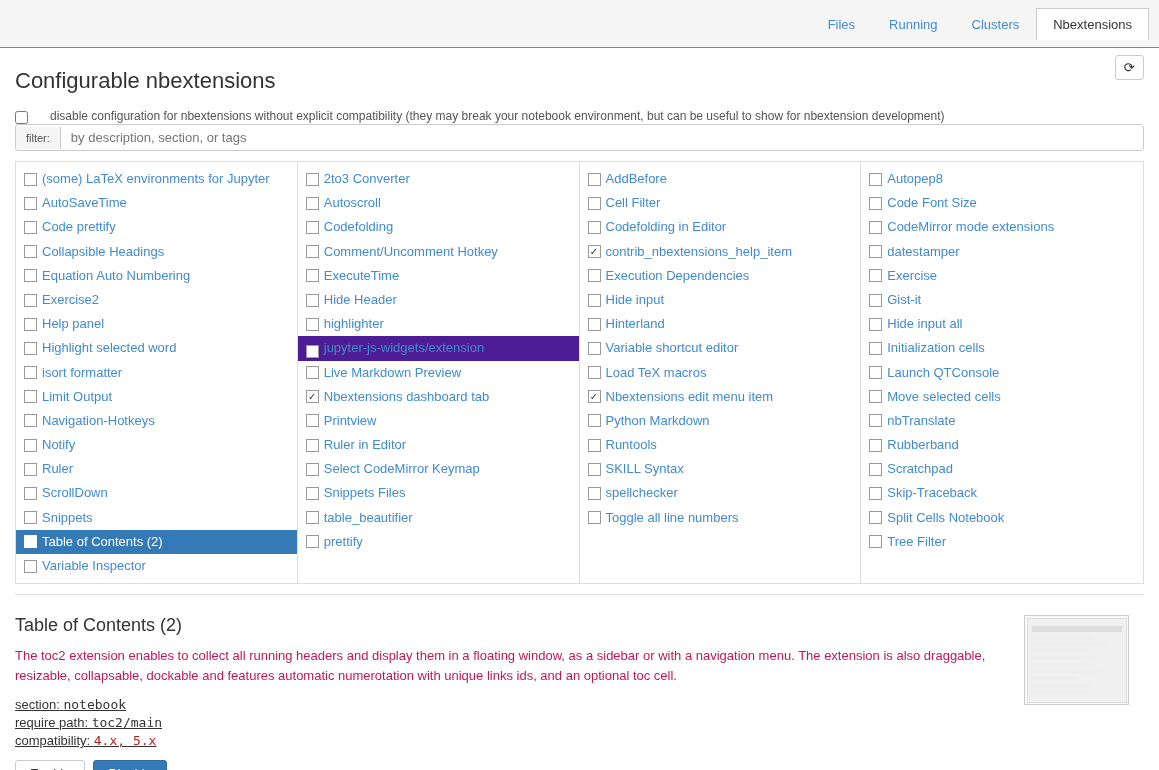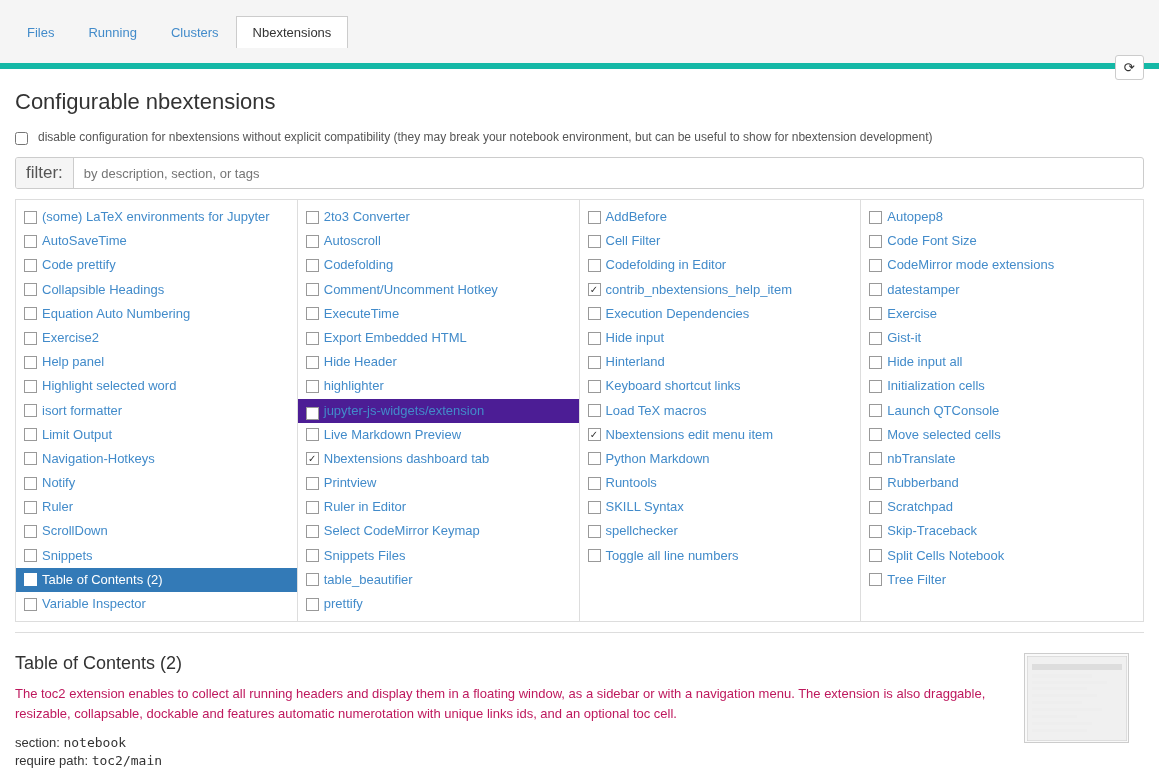--- a/index.html
+++ b/index.html
@@ -1,39 +1,39 @@
 <!DOCTYPE html>
 <html><head>
   <meta charset="utf-8">
   <style>
     * { box-sizing: border-box; margin: 0; padding: 0; }
     body { font-family: Arial, sans-serif; font-size: 13px; color: #333; background: #fff; }
     
     
-    .nav-tabs { display: flex; border-bottom: 6px solid #14b8a6; padding: 16px 10px; background: #f5f5f5; }
+    .nav-tabs { display: flex; border-bottom: 1px solid #14b8a6; padding: 8px 10px; background: #f5f5f5; justify-content: flex-end; }
     .nav-tab { padding: 8px 16px; cursor: pointer; border: 1px solid transparent; border-bottom: none; margin-bottom: -1px; color: #428bca; text-decoration: none; background: transparent; font-size: 13px; }
     .nav-tab.active { background: #fff; border-color: #ccc; color: #333; font-weight: normal; }
     
     
     .main-content { padding: 10px 15px; }
     
     
     .page-title { font-size: 22px; font-weight: normal; margin: 10px 0 15px 0; color: #333; }
     
     
     .refresh-btn-container { position: absolute; top: 55px; right: 15px; }
     .refresh-btn { background: #fff; border: 1px solid #ccc; border-radius: 3px; padding: 4px 8px; cursor: pointer; color: #333; }
     
     
-    .disable-row { margin-bottom: 12px; display: flex; align-items: flex-start; gap: 10px; font-size: 12px; color: #555; }
+    .disable-row { display: flex; align-items: flex-start; gap: 22px; font-size: 12px; color: #555; }
     .disable-row input[type="checkbox"] { margin-top: 2px; flex-shrink: 0; }
     
     
     .filter-row { display: flex; align-items: center; margin-bottom: 10px; border: 1px solid #ccc; border-radius: 3px; overflow: hidden; }
-    .filter-label { padding: 5px 10px; background: #f5f5f5; border-right: 1px solid #ccc; font-size: 17px; color: #555; }
+    .filter-label { padding: 5px 10px; background: #f5f5f5; border-right: 1px solid #ccc; font-size: 11px; color: #555; }
     .filter-input { border: none; padding: 5px 10px; flex: 1; font-size: 13px; outline: none; color: #999; }
     
     
     .extensions-grid { display: grid; grid-template-columns: repeat(4, 1fr); border: 1px solid #ddd; }
     .ext-col { border-right: 1px solid #ddd; padding: 5px 0; }
     .ext-col:last-child { border-right: none; }
     
     .ext-item { display: flex; align-items: center; gap: 5px; padding: 3px 8px; cursor: pointer; color: #428bca; font-size: 13px; line-height: 1.4; }
     .ext-item.selected { background: #337ab7; color: #fff; }
     .ext-item.selected .ext-checkbox { color: #fff; }
@@ -47,21 +47,21 @@
     .ext-item.highlighted { background: #4c1d95; align-items: flex-end; }
     
     
     .separator { border: none; border-top: 1px solid #ddd; margin: 10px 0; }
     
     
     .detail-section { padding: 10px 0; display: flex; gap: 20px; }
     .detail-text { flex: 1; }
     .detail-title { font-size: 18px; font-weight: normal; margin-bottom: 10px; color: #333; }
     .detail-desc { font-size: 13px; color: #be185d; line-height: 1.5; margin-bottom: 12px; }
-    .detail-meta { font-size: 13px; color: #333; margin-bottom: 3px; }
+    .detail-meta { font-size: 13px; color: #333; margin-bottom: 3px; text-decoration: underline; }
     .detail-meta span.value { font-family: monospace; }
     .detail-meta span.compat { color: #b91c1c; font-family: monospace; }
     
     .detail-image { width: 120px; flex-shrink: 0; }
     .detail-image-placeholder { width: 105px; height: 90px; border: 1px solid #ccc; background: #f9f9f9; display: flex; align-items: center; justify-content: center; font-size: 10px; color: #999; }
     
     
     .action-buttons { display: flex; gap: 8px; margin-top: 12px; }
     .btn { padding: 5px 14px; border-radius: 3px; border: 1px solid transparent; cursor: pointer; font-size: 13px; }
     .btn-default { background: #fff; border-color: #ccc; color: #333; }
@@ -185,24 +185,20 @@
           <div class="ext-item">
             <span class="ext-checkbox"></span>
             <span>Comment/Uncomment Hotkey</span>
           </div>
           <div class="ext-item">
             <span class="ext-checkbox"></span>
             <span>ExecuteTime</span>
           </div>
           <div class="ext-item">
             <span class="ext-checkbox"></span>
-            <span>Export Embedded HTML</span>
-          </div>
-          <div class="ext-item">
-            <span class="ext-checkbox"></span>
             <span>Hide Header</span>
           </div>
           <div class="ext-item">
             <span class="ext-checkbox"></span>
             <span>highlighter</span>
           </div>
           <div class="ext-item highlighted">
             <span class="ext-checkbox"></span>
             <span>jupyter-js-widgets/extension</span>
           </div>
@@ -263,21 +259,21 @@
           <div class="ext-item">
             <span class="ext-checkbox"></span>
             <span>Hide input</span>
           </div>
           <div class="ext-item">
             <span class="ext-checkbox"></span>
             <span>Hinterland</span>
           </div>
           <div class="ext-item">
             <span class="ext-checkbox"></span>
-            <span>Keyboard shortcut links</span>
+            <span>Variable shortcut editor</span>
           </div>
           <div class="ext-item">
             <span class="ext-checkbox"></span>
             <span>Load TeX macros</span>
           </div>
           <div class="ext-item">
             <span class="ext-checkbox checked"></span>
             <span>Nbextensions edit menu item</span>
           </div>
           <div class="ext-item">

